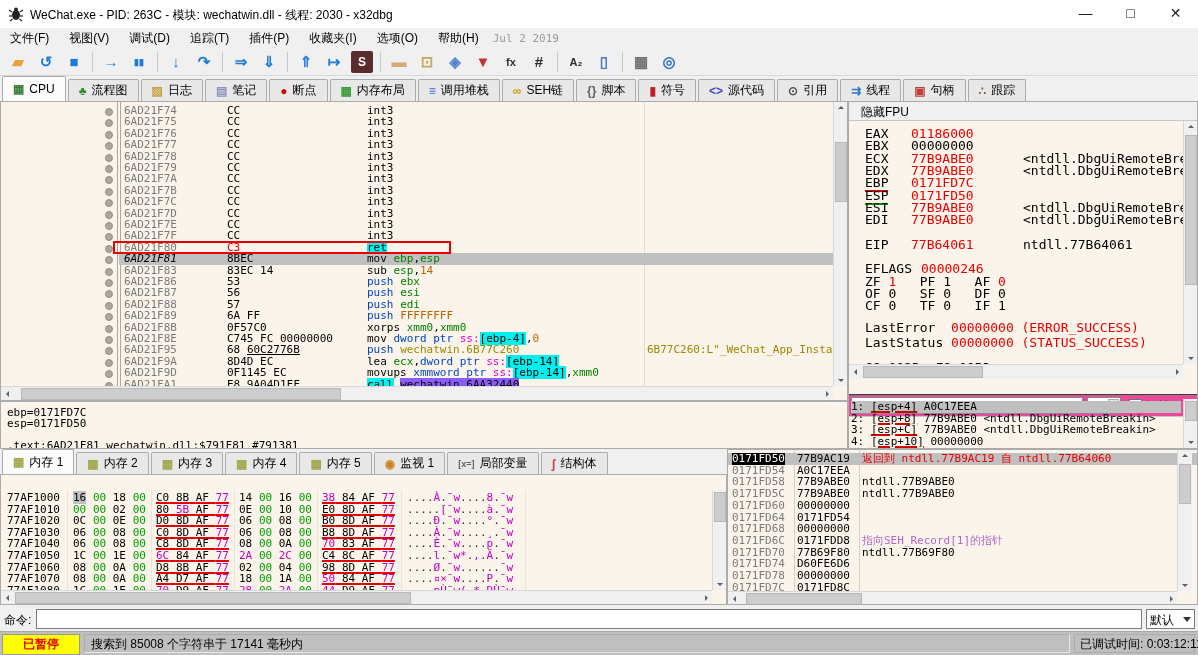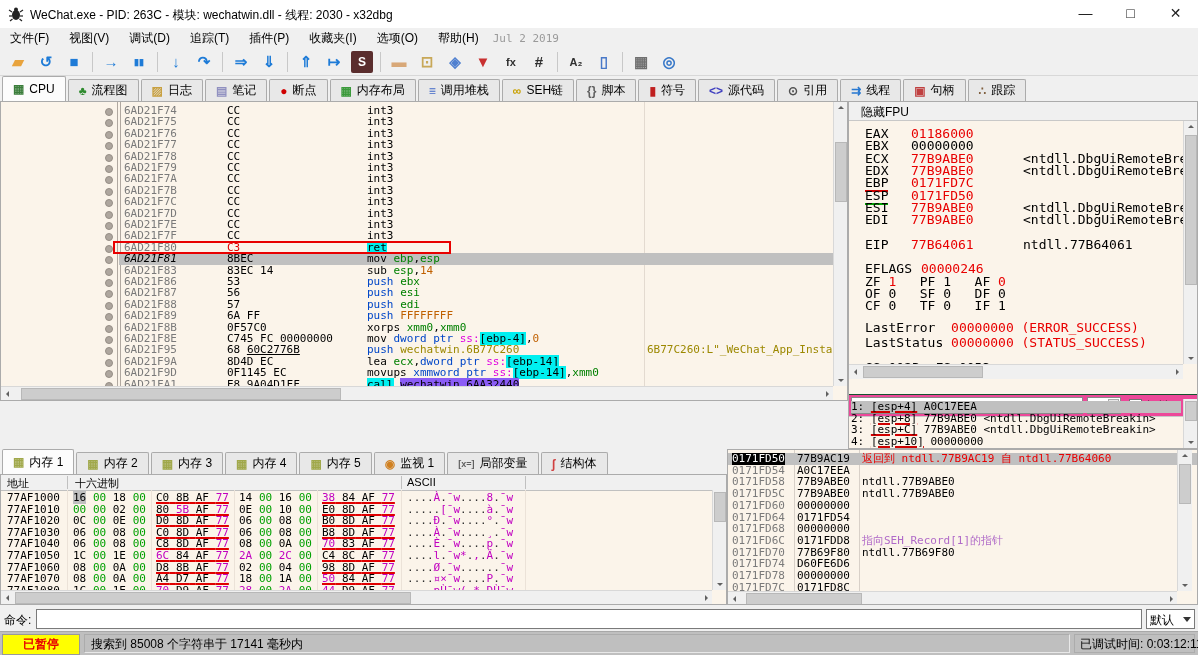--- a/index.html
+++ b/index.html
@@ -281,20 +281,26 @@
         <div class="arr a2" style="right: 0px;"></div>
         <div class="thumb" style="left: 20px; width: 320px; top: 1px; height: 12px;"></div>
       </div>
       <div class="sb v" style="left: 832px; top: 0px; width: 14px; height: 284px; border-top: none; border-left: 1px solid rgb(216, 216, 216);">
         <div class="arr a1" style="top: 0px;"></div>
         <div class="arr a2" style="bottom: 0px;"></div>
         <div class="thumb" style="top: 40px; height: 60px; left: 1px; width: 12px;"></div>
       </div>
     </div>
 
+  <div id="infopanel" class="panel">
+      <div class="iline" style="top: 4px;">ebp=0171FD7C</div>
+      <div class="iline" style="top: 15px;">esp=0171FD50</div>
+      <div class="iline" style="top: 26px;"></div>
+      <div class="iline" style="top: 37px;">.text:6AD21F81 wechatwin.dll:$791F81 #791381</div>
+    </div>
 
   <div id="regpanel" class="panel">
     <div id="reg-header"><span>隐藏FPU</span></div>
     <div id="reg-lines">
         <div class="rline" style="top: 24px;"><span class="rname" style="width: 46px; display: inline-block;"><span>EAX</span></span><span class="red">01186000</span></div>
         <div class="rline" style="top: 36.3px;"><span class="rname" style="width: 46px; display: inline-block;"><span>EBX</span></span><span class="blk">00000000</span></div>
         <div class="rline" style="top: 48.6px;"><span class="rname" style="width: 46px; display: inline-block;"><span>ECX</span></span><span class="red" style="display: inline-block; width: 112px;">77B9ABE0</span><span class="blk">&lt;ntdll.DbgUiRemoteBreakin&gt;</span></div>
         <div class="rline" style="top: 60.9px;"><span class="rname" style="width: 46px; display: inline-block;"><span>EDX</span></span><span class="red" style="display: inline-block; width: 112px;">77B9ABE0</span><span class="blk">&lt;ntdll.DbgUiRemoteBreakin&gt;</span></div>
         <div class="rline" style="top: 73.2px;"><span class="rname" style="width: 46px; display: inline-block;"><span class="und-r">EBP</span></span><span class="red">0171FD7C</span></div>
         <div class="rline" style="top: 85.5px;"><span class="rname" style="width: 46px; display: inline-block;"><span class="und-g">ESP</span></span><span class="red">0171FD50</span></div>
@@ -375,28 +381,20 @@
         <span class="tglyph" style="color: rgb(96, 96, 96); font-size: 9px;">[x=]</span>
         <span>局部变量</span>
       </div>
       <div class="tab">
         <span class="tglyph" style="color: rgb(208, 64, 64);">ʃ</span>
         <span>结构体</span>
       </div>
     </div>
 
   <div id="dumppanel" class="panel">
-    <div id="dump-header">
-      <span style="left:6px">地址</span>
-      <span style="left:74px">十六进制</span>
-      <span style="left:406px">ASCII</span>
-      <div class="hdrsep" style="left:66px"></div>
-      <div class="hdrsep" style="left:400px"></div>
-      <div class="hdrsep" style="left:524px"></div>
-    </div>
     <div class="dumpline" style="left:66px"></div>
     <div class="dumpline" style="left:150px"></div>
     <div class="dumpline" style="left:233px"></div>
     <div class="dumpline" style="left:316px"></div>
     <div class="dumpline" style="left:400px"></div>
     <div class="dumpline" style="left:524px"></div>
     <div id="dump-rows">
         <div class="dmrow" style="top: 17px;"><span class="daddr">77AF1000</span><span class="grp" style="left: 72px;"><span class="by-n by-sel">16</span> <span class="by-z">00</span> <span class="by-n">18</span> <span class="by-z">00</span></span><span class="grp ug" style="left: 155px;"><span class="by-n">C0</span> <span class="by-n">8B</span> <span class="by-n">AF</span> <span class="by-p">77</span></span><span class="grp" style="left: 238px;"><span class="by-n">14</span> <span class="by-z">00</span> <span class="by-n">16</span> <span class="by-z">00</span></span><span class="grp ug" style="left: 321px;"><span class="by-p">38</span> <span class="by-n">84</span> <span class="by-n">AF</span> <span class="by-p">77</span></span><span class="dascii"><span class="ac-d">.</span><span class="ac-d">.</span><span class="ac-d">.</span><span class="ac-d">.</span><span class="ac-c">À</span><span class="ac-d">.</span><span class="ac-c">¯</span><span class="ac-c">w</span><span class="ac-d">.</span><span class="ac-d">.</span><span class="ac-d">.</span><span class="ac-d">.</span><span class="ac-c">8</span><span class="ac-d">.</span><span class="ac-c">¯</span><span class="ac-c">w</span></span></div>
         <div class="dmrow" style="top: 28.6px;"><span class="daddr">77AF1010</span><span class="grp" style="left: 72px;"><span class="by-z">00</span> <span class="by-z">00</span> <span class="by-n">02</span> <span class="by-z">00</span></span><span class="grp ug" style="left: 155px;"><span class="by-n">80</span> <span class="by-p">5B</span> <span class="by-n">AF</span> <span class="by-p">77</span></span><span class="grp" style="left: 238px;"><span class="by-n">0E</span> <span class="by-z">00</span> <span class="by-n">10</span> <span class="by-z">00</span></span><span class="grp ug" style="left: 321px;"><span class="by-n">E0</span> <span class="by-n">8D</span> <span class="by-n">AF</span> <span class="by-p">77</span></span><span class="dascii"><span class="ac-d">.</span><span class="ac-d">.</span><span class="ac-d">.</span><span class="ac-d">.</span><span class="ac-d">.</span><span class="ac-c">[</span><span class="ac-c">¯</span><span class="ac-c">w</span><span class="ac-d">.</span><span class="ac-d">.</span><span class="ac-d">.</span><span class="ac-d">.</span><span class="ac-c">à</span><span class="ac-d">.</span><span class="ac-c">¯</span><span class="ac-c">w</span></span></div>
         <div class="dmrow" style="top: 40.2px;"><span class="daddr">77AF1020</span><span class="grp" style="left: 72px;"><span class="by-n">0C</span> <span class="by-z">00</span> <span class="by-n">0E</span> <span class="by-z">00</span></span><span class="grp ug" style="left: 155px;"><span class="by-n">D0</span> <span class="by-n">8D</span> <span class="by-n">AF</span> <span class="by-p">77</span></span><span class="grp" style="left: 238px;"><span class="by-n">06</span> <span class="by-z">00</span> <span class="by-n">08</span> <span class="by-z">00</span></span><span class="grp ug" style="left: 321px;"><span class="by-n">B0</span> <span class="by-n">8D</span> <span class="by-n">AF</span> <span class="by-p">77</span></span><span class="dascii"><span class="ac-d">.</span><span class="ac-d">.</span><span class="ac-d">.</span><span class="ac-d">.</span><span class="ac-c">Ð</span><span class="ac-d">.</span><span class="ac-c">¯</span><span class="ac-c">w</span><span class="ac-d">.</span><span class="ac-d">.</span><span class="ac-d">.</span><span class="ac-d">.</span><span class="ac-c">°</span><span class="ac-d">.</span><span class="ac-c">¯</span><span class="ac-c">w</span></span></div>

